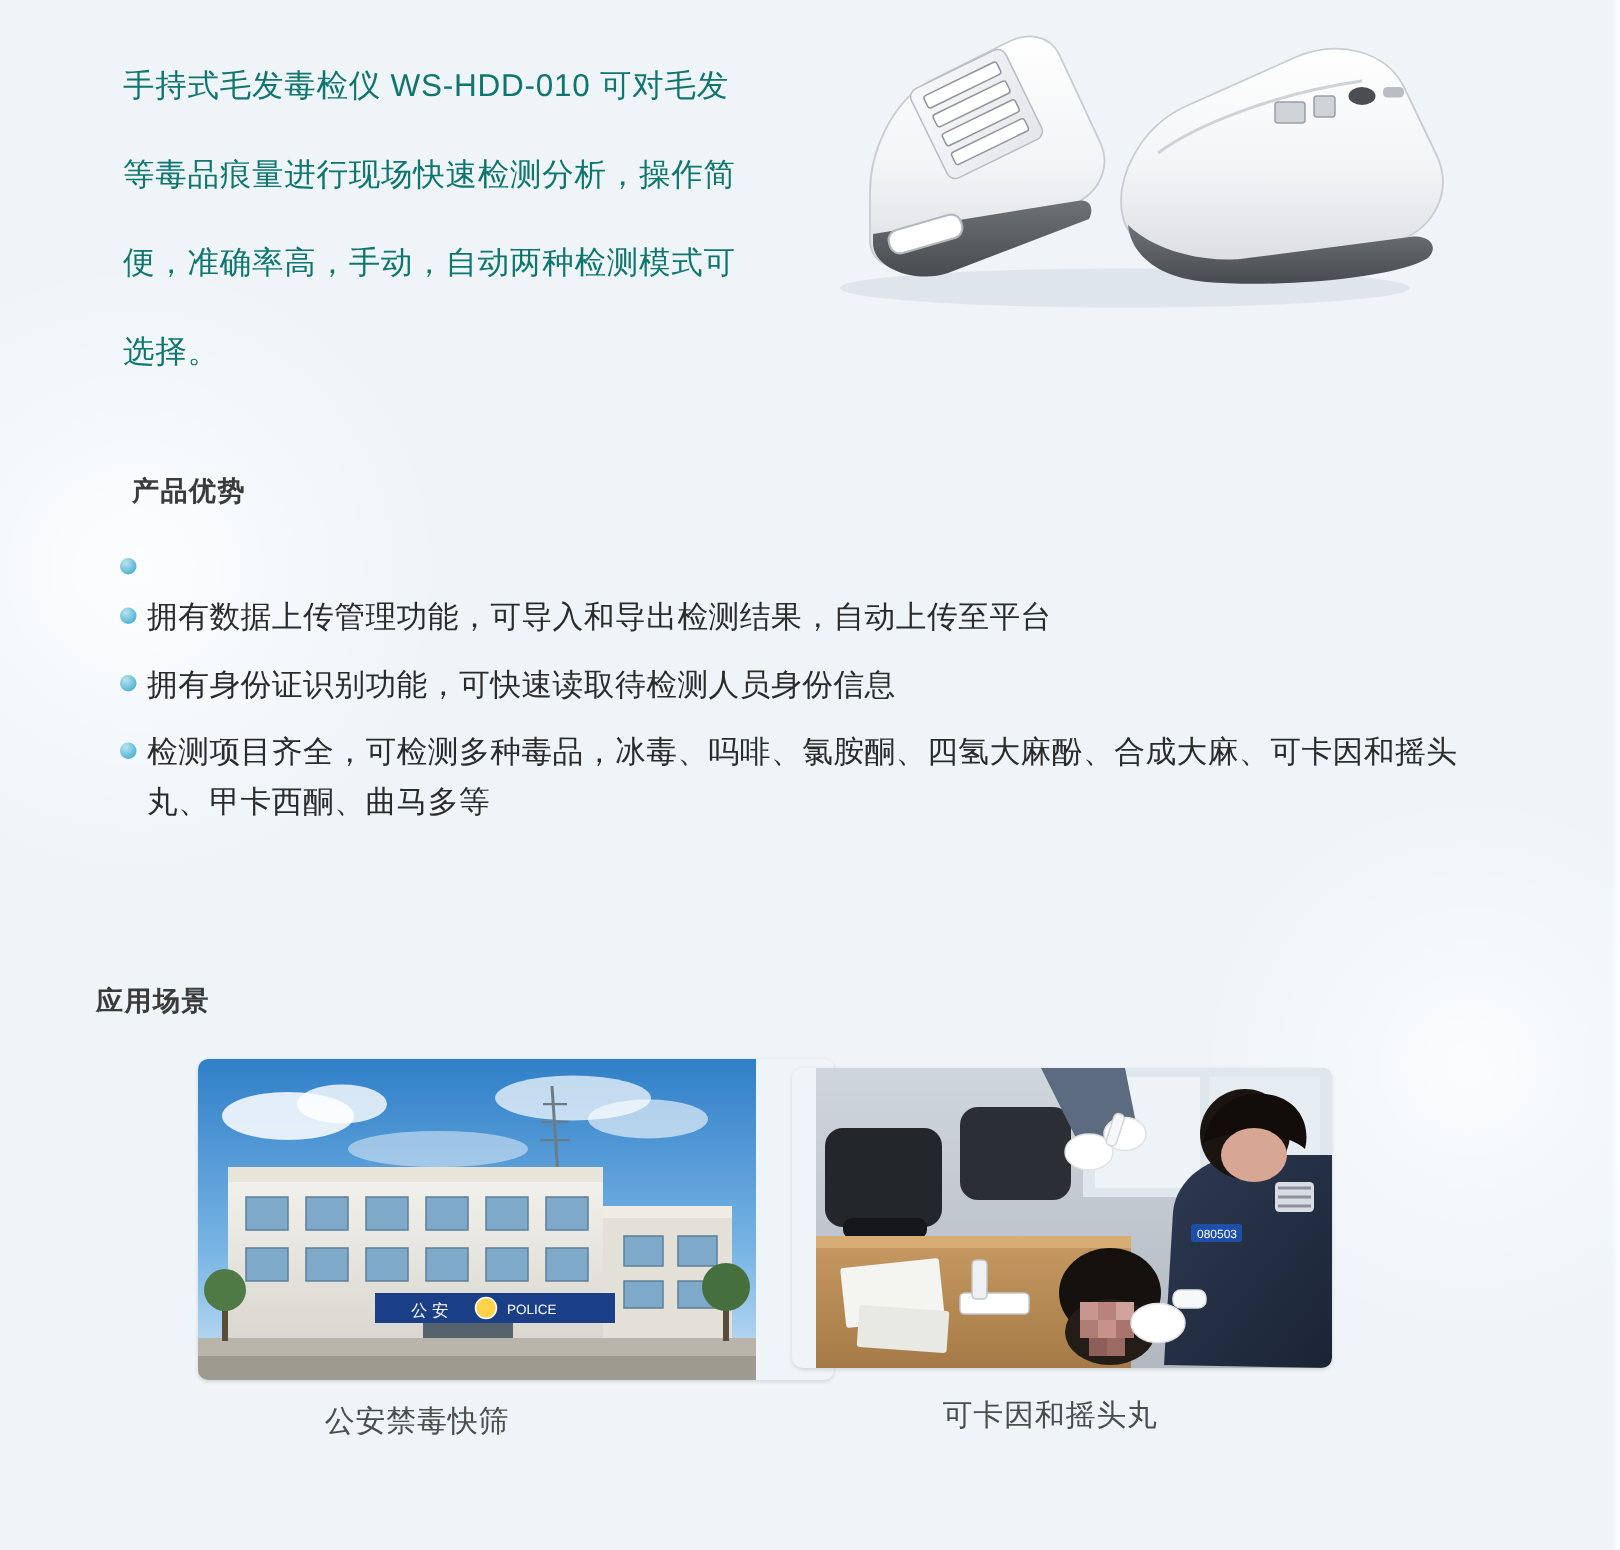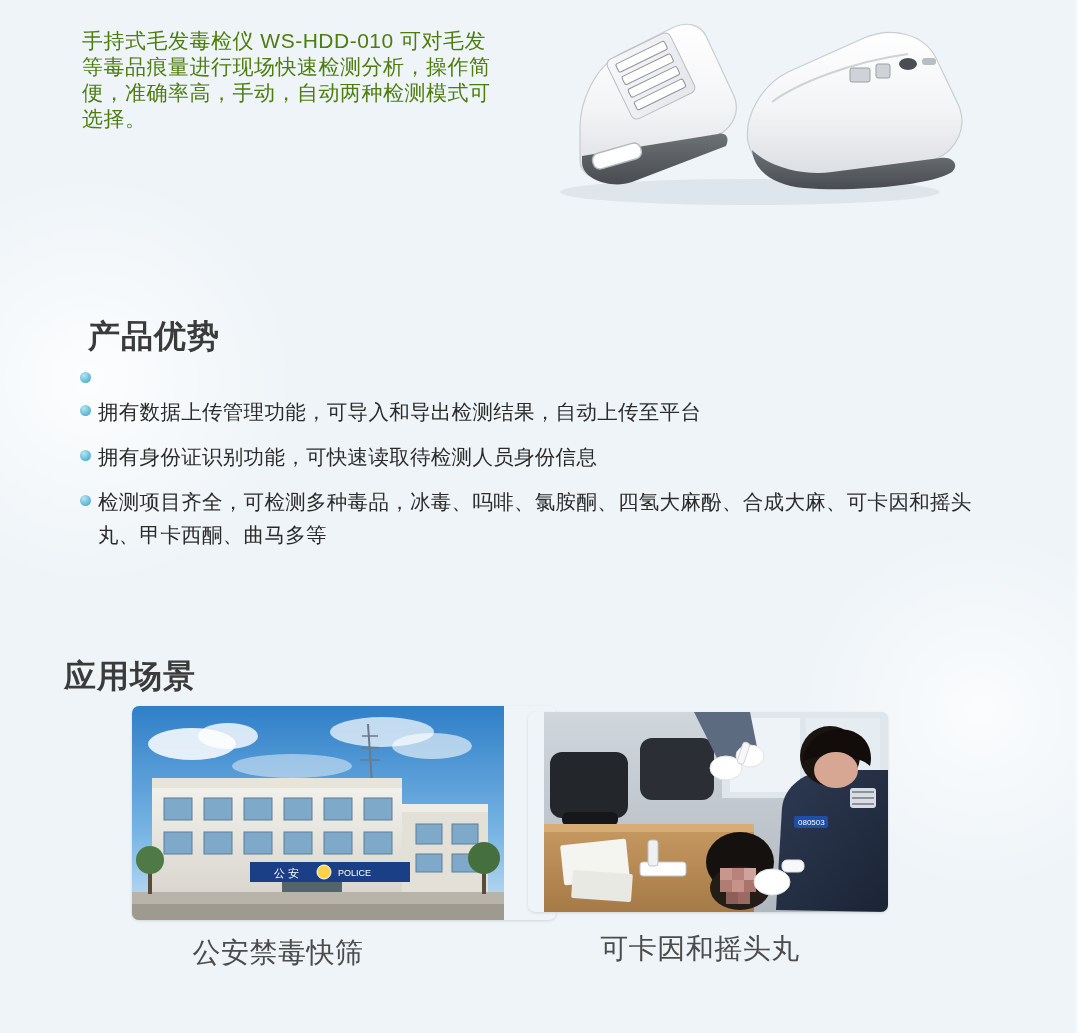--- a/index.html
+++ b/index.html
@@ -50,37 +50,37 @@
 
   
   .intro {
     position: absolute;
     left: 82px;
     top: 28px;
     width: 420px;
   }
   .intro-text {
     font-size: 21px;
-    line-height: 26px;
-    color: #4d7c0f;
+    line-height: 59px;
+    color: #0f766e;
     letter-spacing: 0.5px;
   }
 
   .device-photo {
     position: absolute;
     left: 520px;
     top: 10px;
     width: 470px;
     height: 200px;
   }
 
   
   .section-title {
     position: absolute;
-    font-size: 32px;
+    font-size: 18px;
     font-weight: bold;
     color: #3b3b3b;
     letter-spacing: 1px;
   }
   .section-title.advantages { left: 88px; top: 315px; }
   .section-title.scenes { left: 64px; top: 655px; }
 
   
   .advantage-list {
     position: absolute;
@@ -114,21 +114,21 @@
     position: absolute;
   }
   .scene-img {
     border-radius: 7px;
     overflow: hidden;
     position: relative;
     box-shadow: 0 1px 3px rgba(0,0,0,0.12);
   }
   .scene-caption {
     text-align: center;
-    font-size: 28px;
+    font-size: 20px;
     color: #4c4c4c;
     margin-top: 14px;
     letter-spacing: 0.5px;
     font-family: Liberation Serif, serif;
   }
   .scene-1 { left: 92px; top: 706px; width: 372px; }
   .scene-1 .scene-img { width: 424px; height: 214px; margin-left: 40px; }
   .scene-2 { left: 528px; top: 712px; width: 344px; }
   .scene-2 .scene-img { width: 344px; height: 200px; padding-left: 16px; }
   .scene-2 .scene-caption { margin-top: 18px; }

